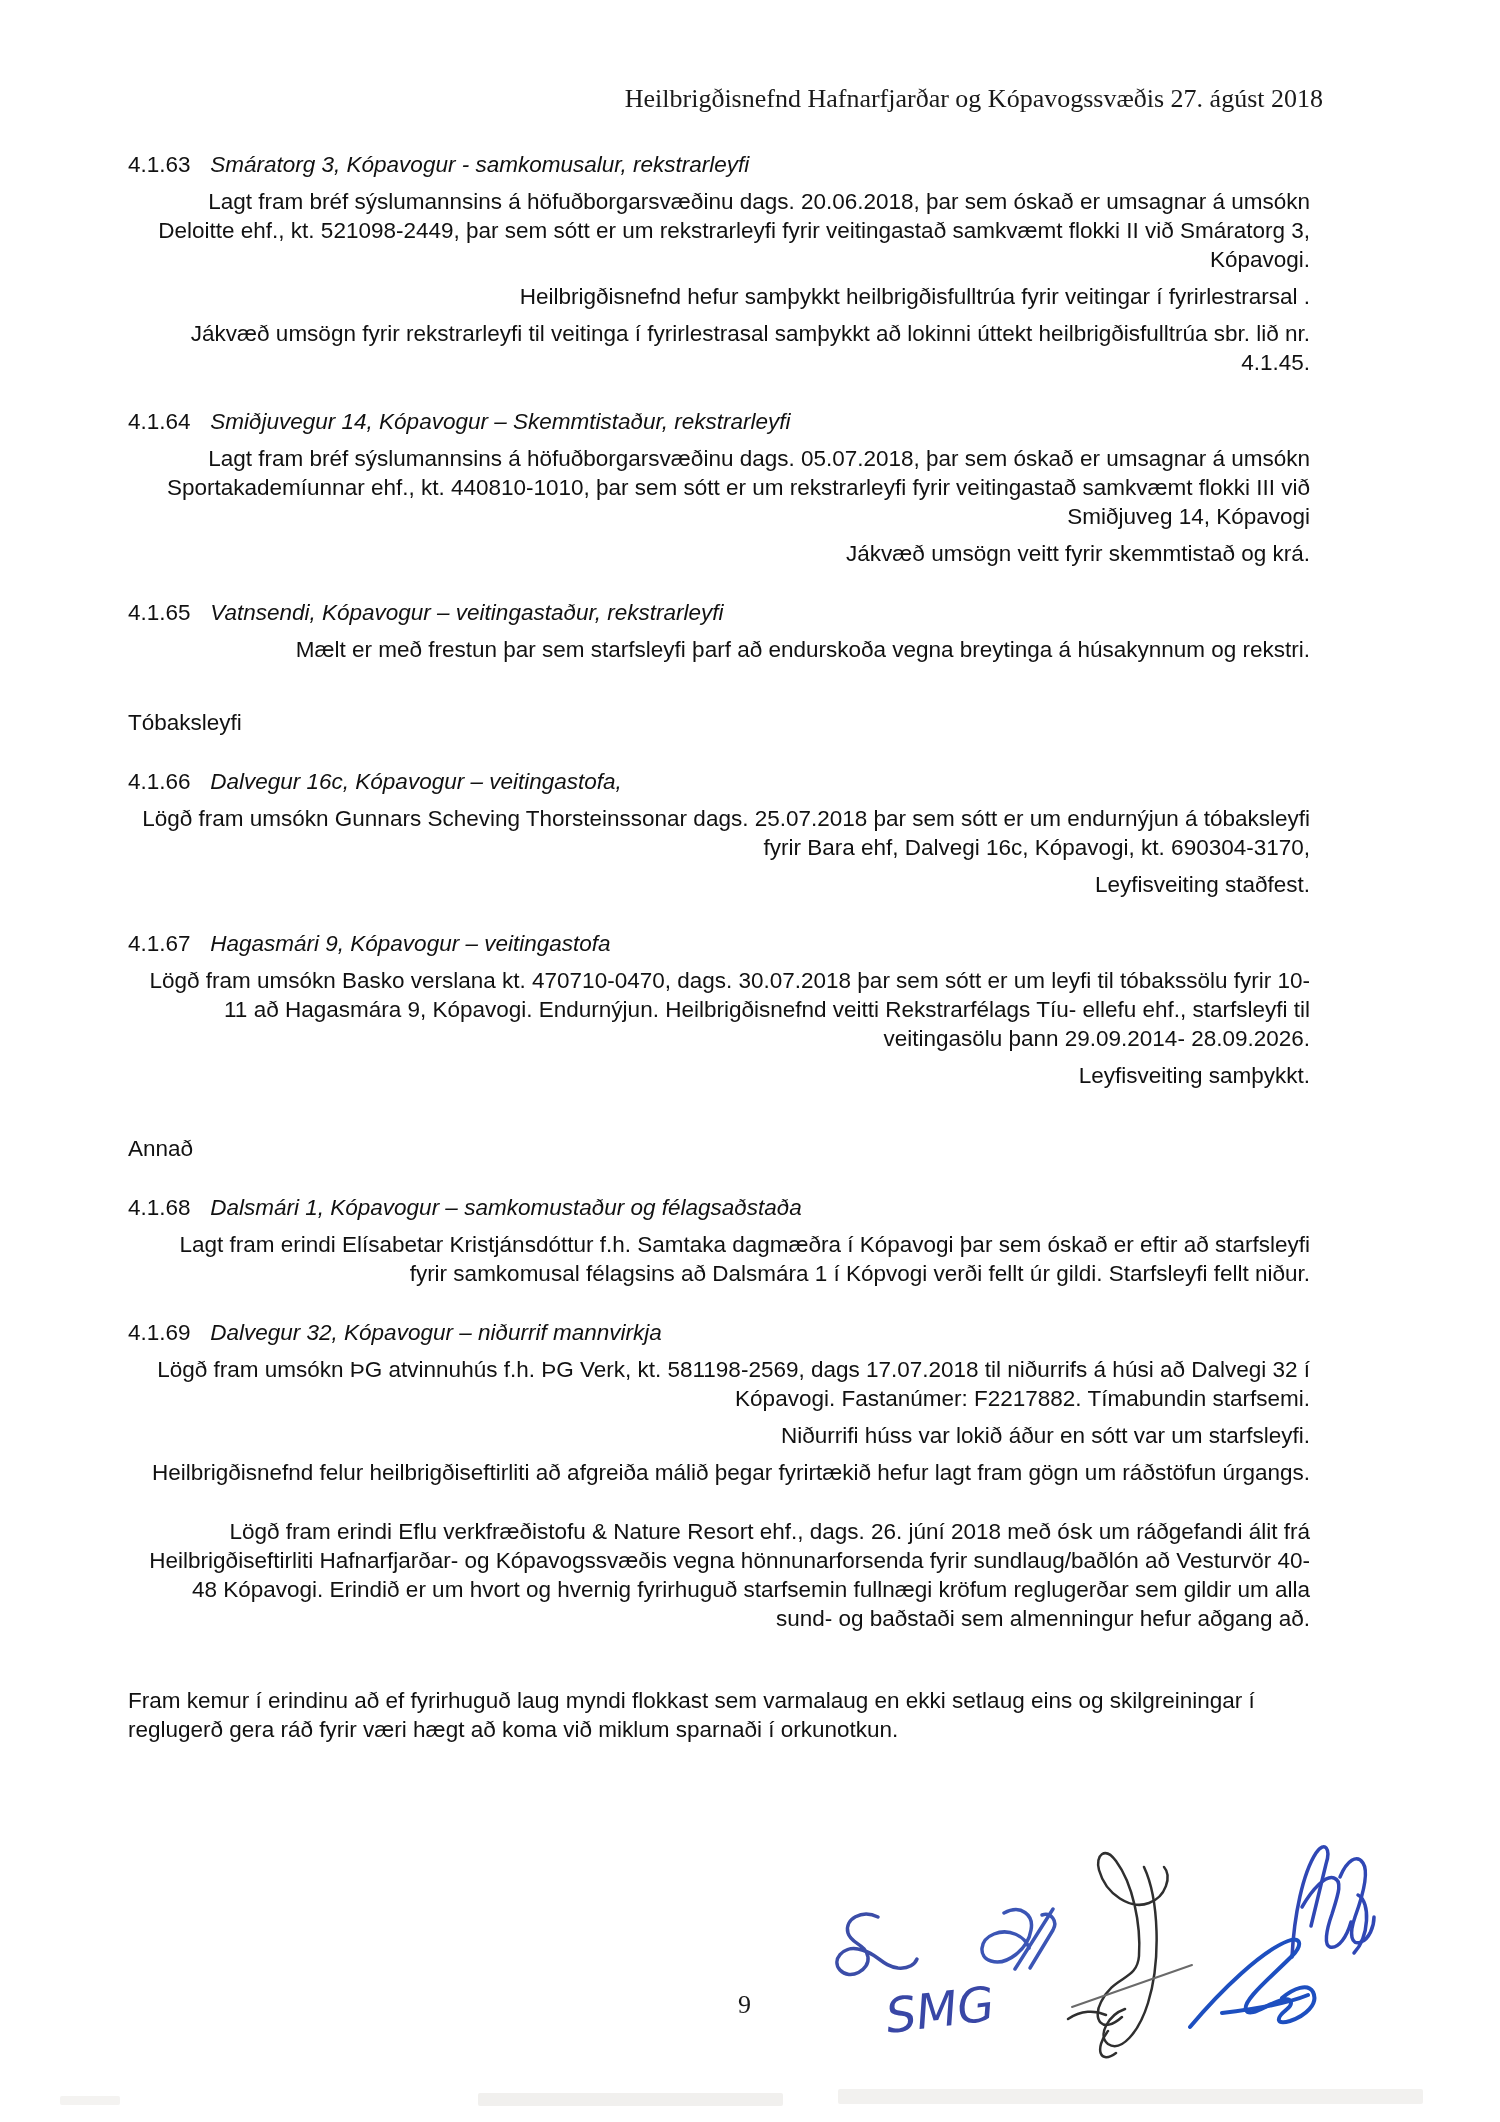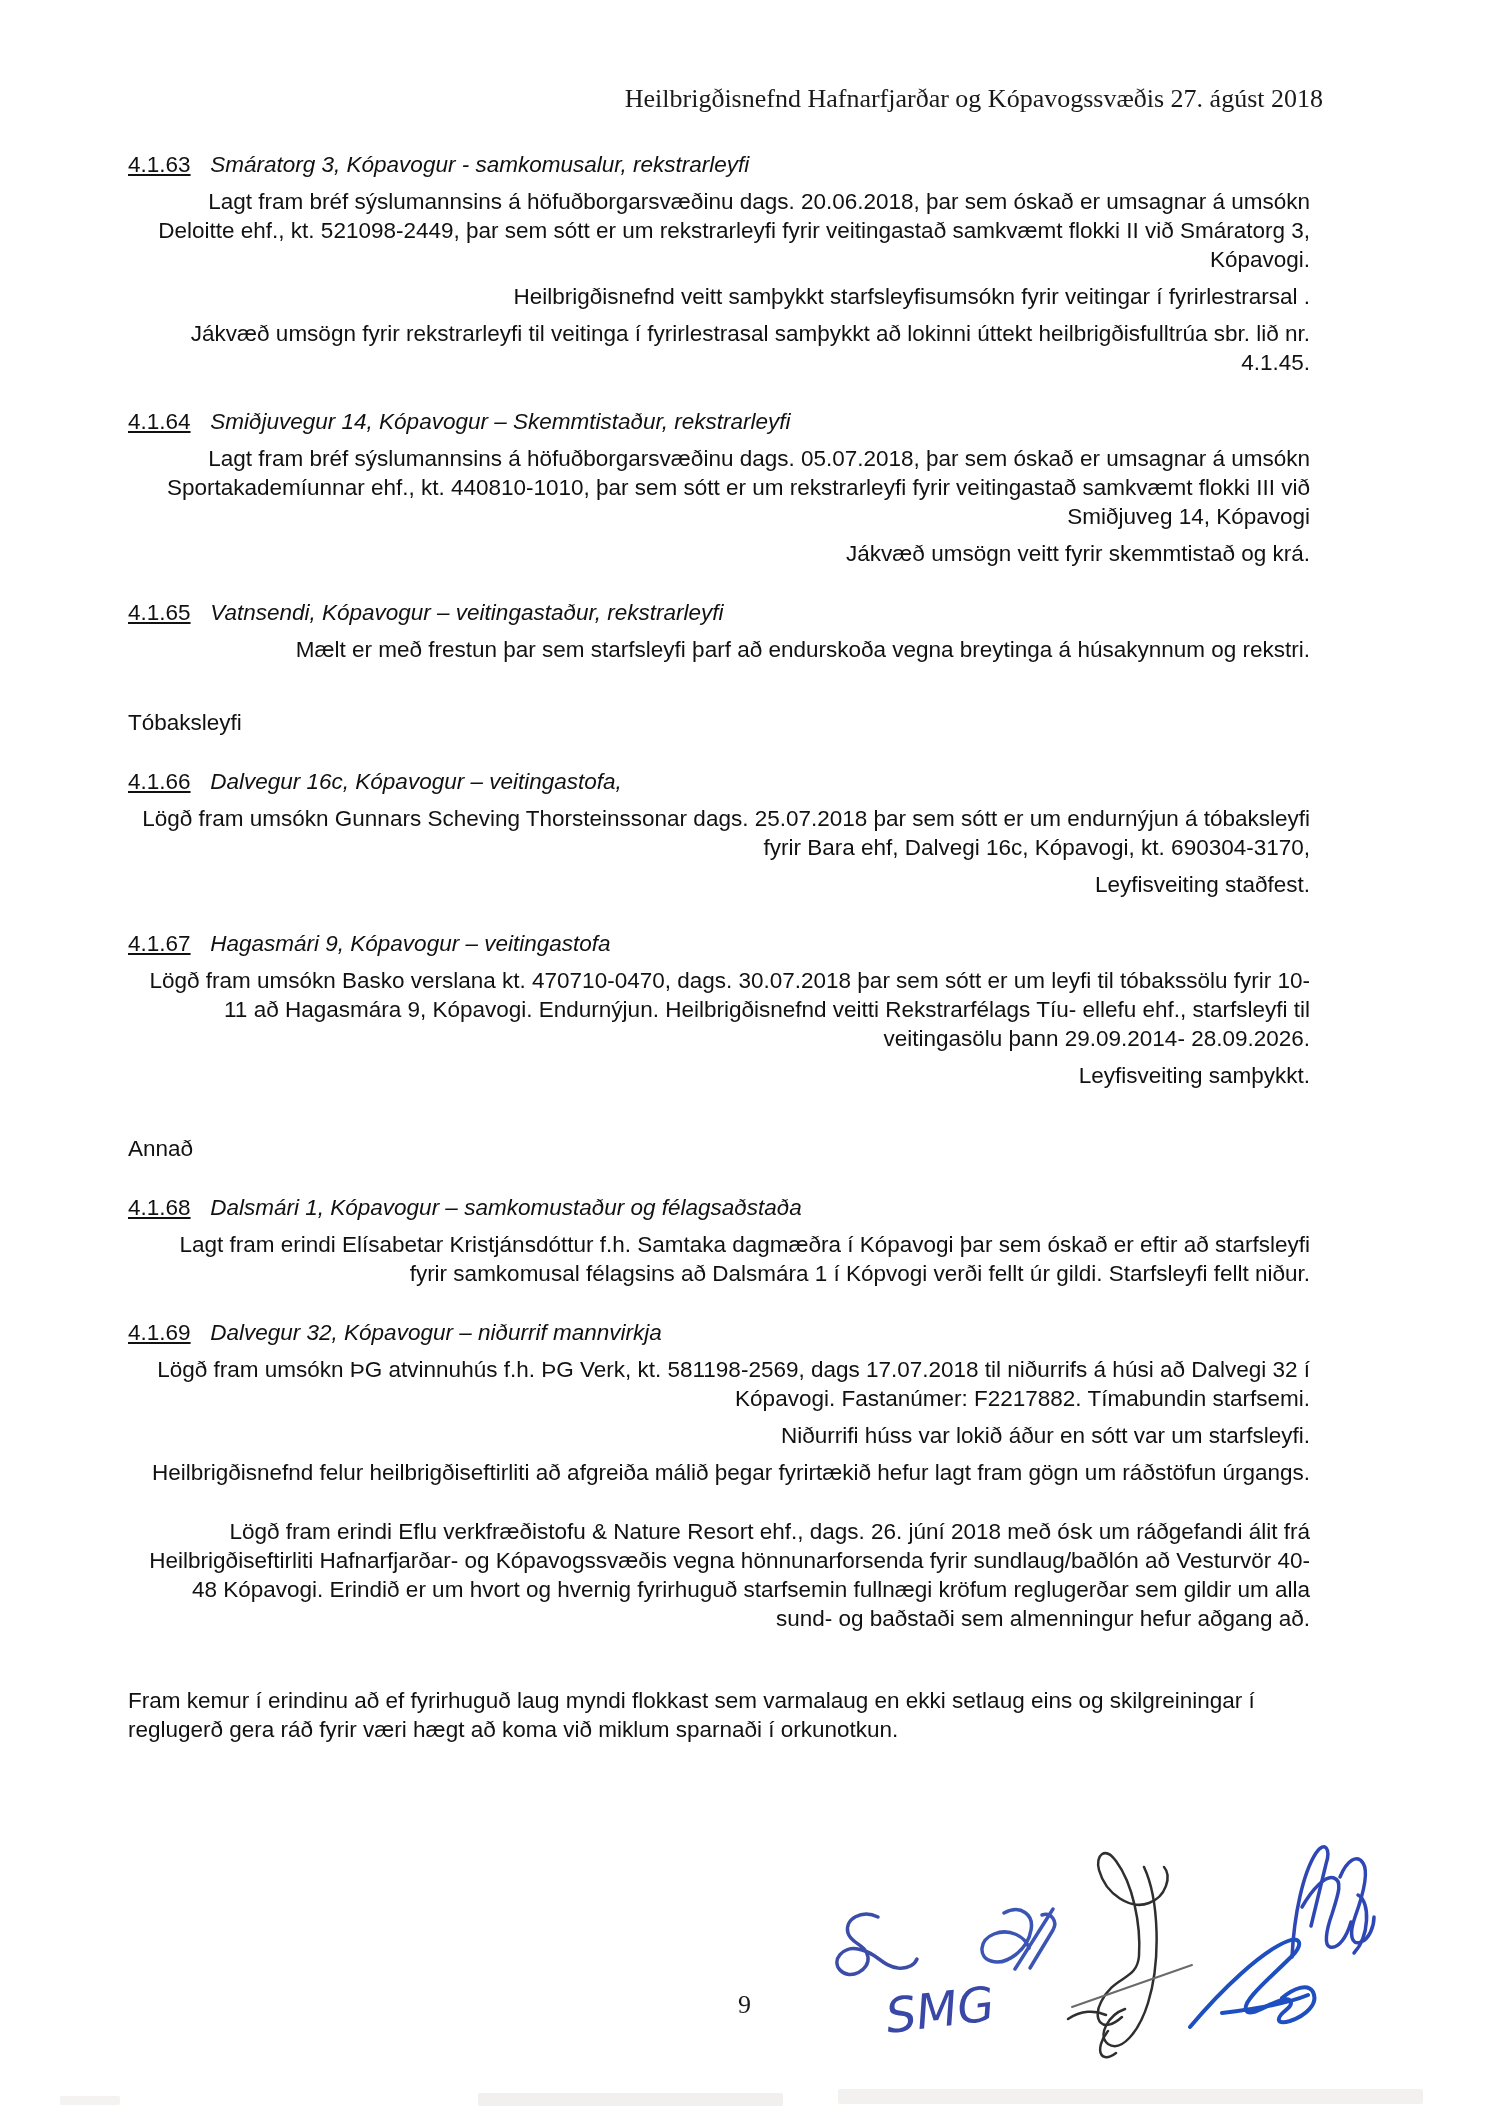--- a/index.html
+++ b/index.html
@@ -13,21 +13,21 @@
     font-family:"Liberation Serif","DejaVu Serif",serif;
     font-size:26px;color:#1a1a1a;white-space:nowrap;
   }
   .doc{
     position:absolute;left:128px;top:0;width:1190px;
     padding-top:150px;font-size:22.5px;line-height:29px;
   }
   .section{margin-top:30px;}
   .section:first-of-type{margin-top:0;}
   .heading{margin-bottom:4px;white-space:nowrap;}
-  .heading .num{display:inline-block;min-width:76px;font-style:normal;text-decoration:underline;}
+  .heading .num{display:inline-block;min-width:76px;font-style:normal;}
   .heading .title{font-style:italic;}
   .body p{margin:8px;text-align:right;}
   .subheading{margin-top:44px;}
   .closing{margin-top:53px;}
   .page-number{
     position:absolute;left:738px;top:1990px;
     font-family:"Liberation Serif","DejaVu Serif",serif;
     font-size:26px;color:#1a1a1a;
   }
   .signatures{position:absolute;left:790px;top:1835px;width:620px;height:250px;}
@@ -44,21 +44,21 @@
 
 <div class="doc">
 
   <div class="section">
     <div class="heading">
       <span class="num">4.1.63</span>
       <span class="title">Smáratorg 3, Kópavogur -  samkomusalur, rekstrarleyfi</span>
     </div>
     <div class="body">
       <p>Lagt fram bréf sýslumannsins á höfuðborgarsvæðinu dags. 20.06.2018, þar sem óskað er umsagnar á umsókn Deloitte ehf., kt. 521098-2449,  þar sem sótt er um rekstrarleyfi fyrir veitingastað samkvæmt flokki II við Smáratorg 3, Kópavogi.</p>
-      <p>Heilbrigðisnefnd veitt samþykkt starfsleyfisumsókn fyrir veitingar í fyrirlestrarsal .</p>
+      <p>Heilbrigðisnefnd hefur samþykkt heilbrigðisfulltrúa fyrir veitingar í fyrirlestrarsal .</p>
       <p>Jákvæð umsögn fyrir rekstrarleyfi til veitinga í fyrirlestrasal samþykkt að lokinni úttekt heilbrigðisfulltrúa sbr. lið nr. 4.1.45.</p>
     </div>
   </div>
 
   <div class="section">
     <div class="heading">
       <span class="num">4.1.64</span>
       <span class="title">Smiðjuvegur 14, Kópavogur – Skemmtistaður, rekstrarleyfi</span>
     </div>
     <div class="body">

